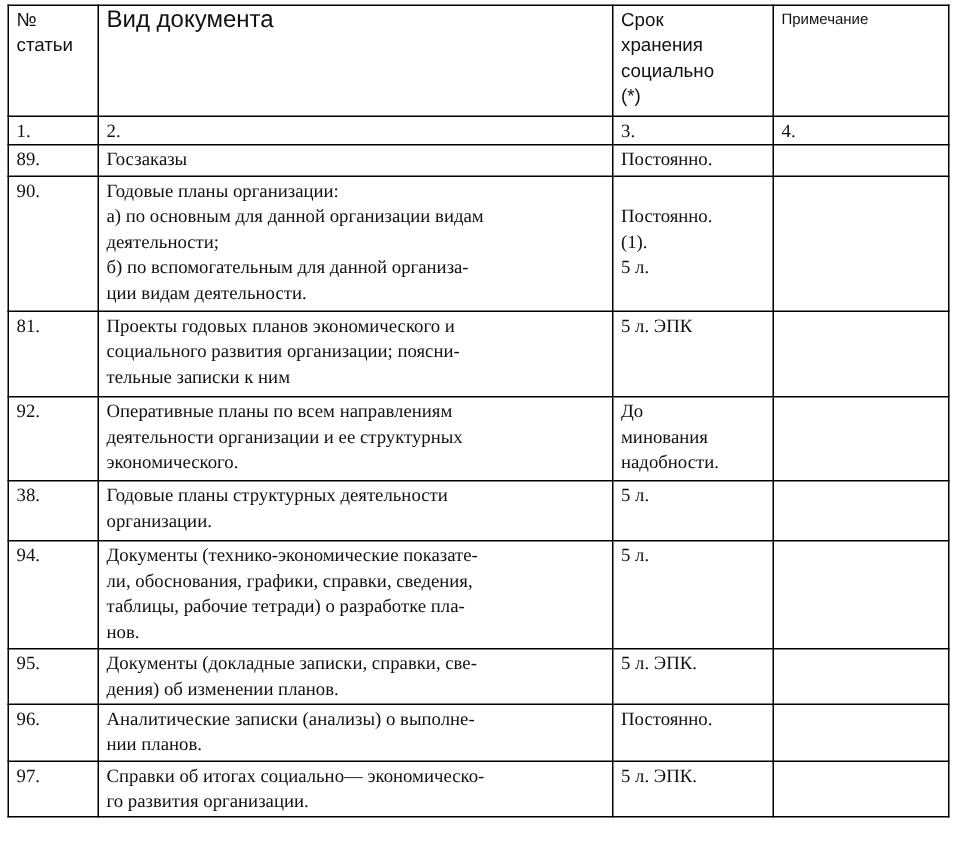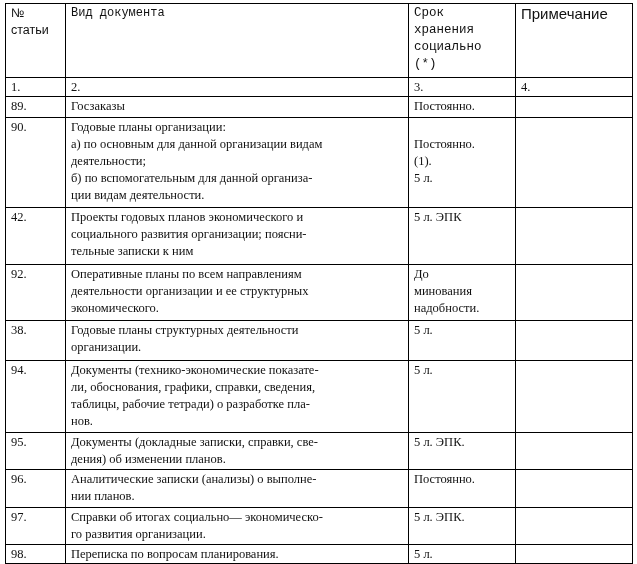--- a/index.html
+++ b/index.html
@@ -15,23 +15,23 @@
     color: #111;
   }
   table.doc td {
     border: 1.5px solid #000;
     vertical-align: top;
     padding: 1px 5px 0 5px;
     overflow: hidden;
   }
   .hdr td { height: 72px; }
   .hdr .c1 { font-family: "Liberation Sans", "DejaVu Sans", sans-serif; font-size: 12.5px; }
-  .hdr .c2 { font-family: Liberation Mono, monospace; font-size: 12px; }
-  .hdr .c3 { font-family: Liberation Mono, monospace; font-size: 12.5px; }
-  .hdr .c4 { font-family: "Liberation Sans", "DejaVu Sans", sans-serif; font-size: 15px; }
+  .hdr .c2 { font-family: Liberation Sans, sans-serif; font-size: 16px; }
+  .hdr .c3 { font-family: Liberation Sans, sans-serif; font-size: 12.5px; }
+  .hdr .c4 { font-family: "Liberation Sans", "DejaVu Sans", sans-serif; font-size: 10px; }
   .line { display: block; }
 </style>
 </head>
 <body>
 
 <table class="doc">
   <colgroup>
     <col style="width:60px">
     <col style="width:343px">
     <col style="width:107px">
@@ -81,21 +81,21 @@
       </td>
       <td style="padding-top:18px">
         <span class="line">Постоянно.</span>
         <span class="line">(1).</span>
         <span class="line">5 л.</span>
       </td>
       <td></td>
     </tr>
 
     <tr style="height:57px">
-      <td>42.</td>
+      <td>81.</td>
       <td>
         <span class="line">Проекты годовых планов экономического и</span>
         <span class="line">социального развития организации; поясни-</span>
         <span class="line">тельные записки к ним</span>
       </td>
       <td>
         <span class="line">5 л. ЭПК</span>
       </td>
       <td></td>
     </tr>
@@ -170,24 +170,14 @@
       <td>
         <span class="line">Справки об итогах социально— экономическо-</span>
         <span class="line">го развития организации.</span>
       </td>
       <td>
         <span class="line">5 л. ЭПК.</span>
       </td>
       <td></td>
     </tr>
 
-    <tr style="height:18px">
-      <td>98.</td>
-      <td>
-        <span class="line">Переписка по вопросам планирования.</span>
-      </td>
-      <td>
-        <span class="line">5 л.</span>
-      </td>
-      <td></td>
-    </tr>
   </tbody>
 </table>
 
 </body></html>

